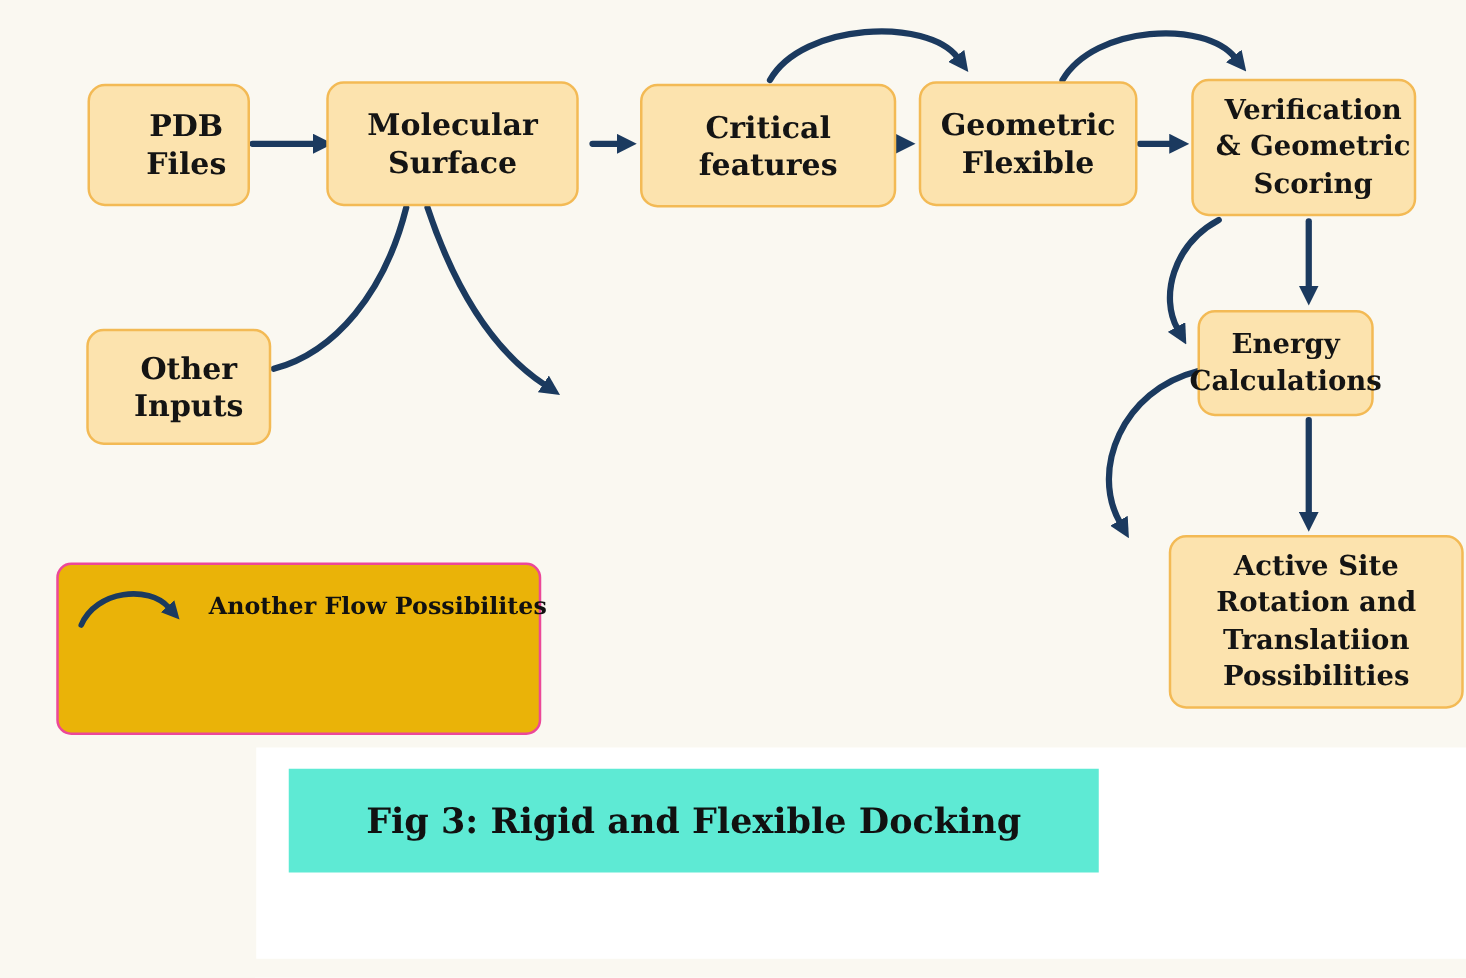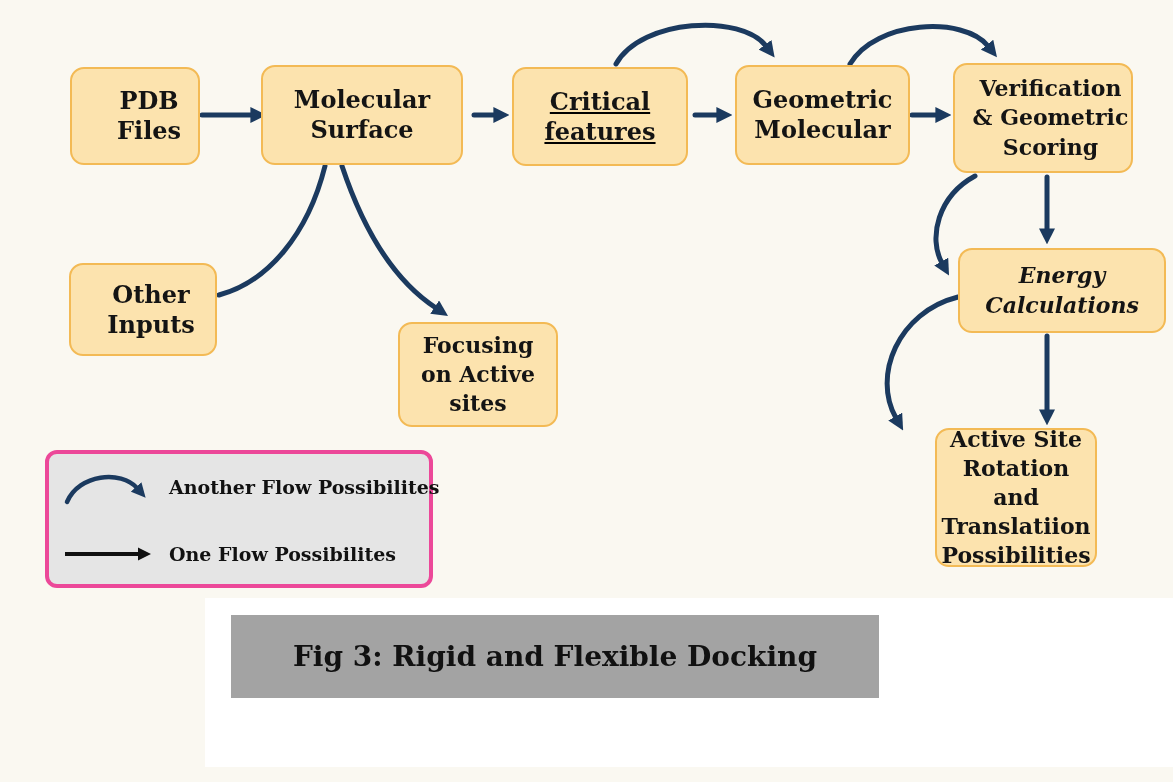--- a/index.html
+++ b/index.html
@@ -27,35 +27,35 @@
   .node-label{
     white-space:pre-line;
     font-weight:bold;
     color:#141414;
     font-size:24px;
     line-height:1.25;
   }
   .node-label.small{font-size:22px;line-height:1.32;}
   .legend{
     position:absolute;left:45px;top:450px;width:388px;height:138px;
-    background:#e5e5e5;
-    border:4px solid #ec4899;
+    background:#eab308;
+    border:2px solid #ec4899;
     border-radius:12px;
     box-sizing:border-box;
   }
   .legend-row{position:absolute;left:12px;display:flex;align-items:center;}
   .legend-row.row1{top:10px;height:46px;}
   .legend-row.row2{top:86px;height:28px;}
   .legend-label{
     margin-left:12px;
     font-weight:bold;font-size:19px;color:#111111;white-space:nowrap;
   }
   .title-bar{
     position:absolute;left:231px;top:615px;width:648px;height:83px;
-    background:#a3a3a3;
+    background:#5eead4;
     display:flex;align-items:center;justify-content:center;
   }
   .title-text{
     font-weight:bold;font-size:28px;color:#111111;white-space:nowrap;
   }
 </style>
 </head>
 <body>
 
 <div id="canvas">
@@ -96,71 +96,60 @@
   <div class="node" style="left:70px;top:67px;width:130px;height:98px;padding-left:28px;">
     <span class="node-label">PDB
 Files</span>
   </div>
 
   <div class="node" style="left:261px;top:65px;width:202px;height:100px;">
     <span class="node-label">Molecular
 Surface</span>
   </div>
 
-  <div class="node" style="left:512px;top:67px;width:176px;height:99px;text-decoration:underline;">
+  <div class="node" style="left:512px;top:67px;width:205px;height:99px;">
     <span class="node-label">Critical
 features</span>
   </div>
 
   <div class="node" style="left:735px;top:65px;width:175px;height:100px;">
     <span class="node-label">Geometric
-Molecular</span>
+Flexible</span>
   </div>
 
   <div class="node" style="left:953px;top:63px;width:180px;height:110px;padding-left:15px;">
     <span class="node-label small">Verification
 &amp; Geometric
 Scoring</span>
   </div>
 
   <div class="node" style="left:69px;top:263px;width:148px;height:93px;padding-left:16px;">
     <span class="node-label">Other
 Inputs</span>
   </div>
 
-  <div class="node" style="left:398px;top:322px;width:160px;height:105px;">
-    <span class="node-label small">Focusing
-on Active
-sites</span>
-  </div>
 
-  <div class="node" style="left:958px;top:248px;width:208px;height:85px;font-style:italic;">
+  <div class="node" style="left:958px;top:248px;width:141px;height:85px;">
     <span class="node-label small">Energy
 Calculations</span>
   </div>
 
-  <div class="node" style="left:935px;top:428px;width:162px;height:139px;">
+  <div class="node" style="left:935px;top:428px;width:236px;height:139px;">
     <span class="node-label small">Active Site
 Rotation and
 Translatiion
 Possibilities</span>
   </div>
 
   <div class="legend">
     <div class="legend-row row1">
       <svg width="96" height="46" viewBox="0 0 96 46">
         <path d="M 6,38 C 18,10 60,6 76,24" fill="none" stroke="#1B3A5F" stroke-width="4.5" stroke-linecap="round" marker-end="url(#mh-navy)"></path>
       </svg>
       <span class="legend-label">Another Flow Possibilites</span>
     </div>
-    <div class="legend-row row2">
-      <svg width="96" height="28" viewBox="0 0 96 28">
-        <path d="M 4,14 H 78" fill="none" stroke="#111111" stroke-width="4" stroke-linecap="butt" marker-end="url(#mh-black)"></path>
-      </svg>
-      <span class="legend-label">One Flow Possibilites</span>
-    </div>
   </div>
 
   <div class="title-bar">
     <span class="title-text">Fig 3: Rigid and Flexible Docking</span>
   </div>
 
 </div>
 
 </body></html>

